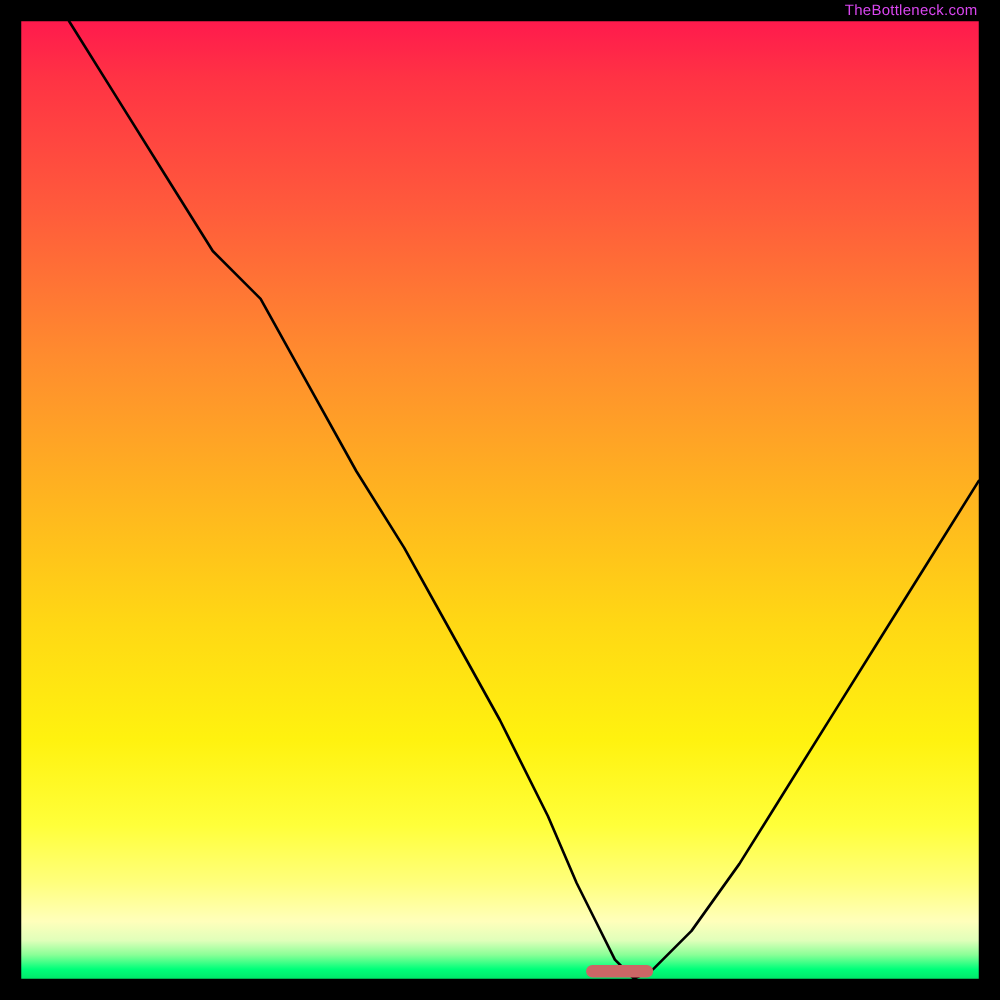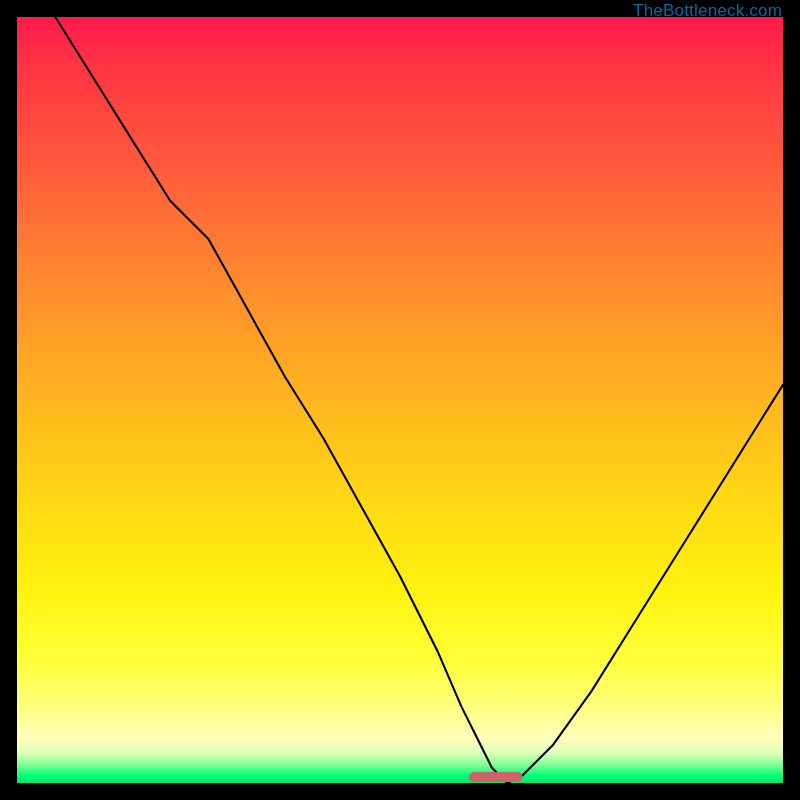--- a/index.html
+++ b/index.html
@@ -40,23 +40,23 @@
       #8aff97 97.5%,
       #00ff7a 99%,
       #00e86a 100%
     );
   }
   .watermark {
     position: absolute;
     top: 1px;
     right: 18px;
     font-family: Arial, Helvetica, sans-serif;
-    font-size: 17px;
+    font-size: 12px;
     font-weight: 500;
-    color: #0369a1;
+    color: #d946ef;
     letter-spacing: 0.2px;
     margin-left: 12px;
   }
   svg.curve {
     position: absolute;
     left: 0;
     top: 0;
     width: 766px;
     height: 766px;
     overflow: visible;

